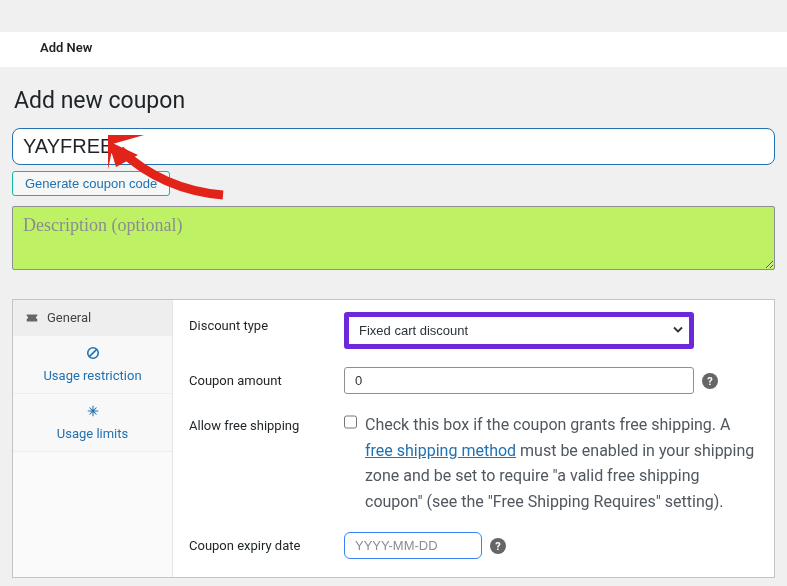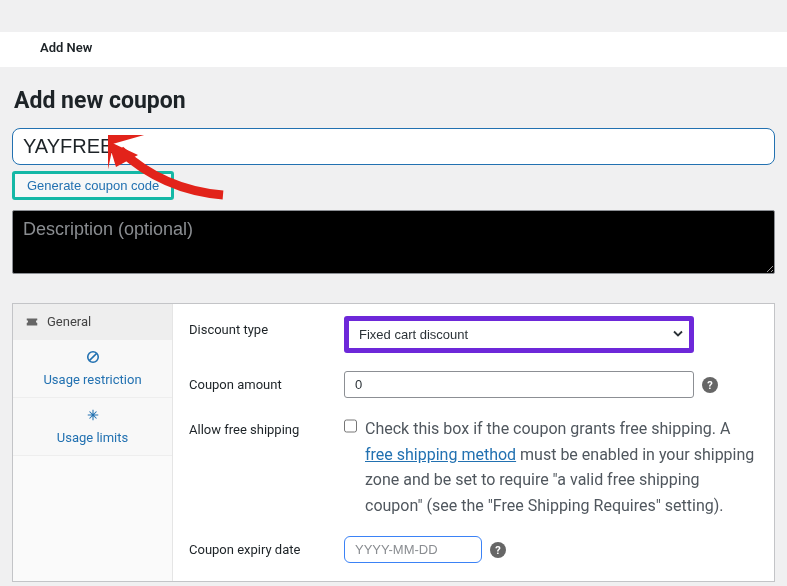--- a/index.html
+++ b/index.html
@@ -1,31 +1,31 @@
 <!DOCTYPE html>
 <html><head>
   <meta charset="utf-8">
   <style>
     * { box-sizing: border-box; margin: 0; padding: 0; }
     body { font-family: -apple-system, BlinkMacSystemFont, "Segoe UI", Roboto, sans-serif; background: #f0f0f1; color: #1d2327; font-size: 13px; width: 787px; }
     .top-bar { background: #fff; padding: 8px 20px 12px 40px; font-size: 13px; font-weight: 600; }
     .content { padding: 20px 12px 12px 12px; }
-    h1 { font-size: 23px; font-weight: 700; color: #1d2327; margin-bottom: 14px; padding-left: 2px; }
+    h1 { font-size: 23px; font-weight: 400; color: #1d2327; margin-bottom: 14px; padding-left: 2px; }
     .coupon-code-input {
       width: 100%; font-size: 20px; padding: 6px 10px; border: 1px solid #2271b1;
       border-radius: 8px; outline: none; color: #1d2327; background: #fff;
     }
     .generate-btn {
-      margin-top: 6px; display: inline-block; background: #f6f7f7; border: 3px solid #14b8a6;
+      margin-top: 6px; display: inline-block; background: #f6f7f7; border: 1px solid #14b8a6;
       color: #2271b1; padding: 4px 12px; font-size: 13px; border-radius: 3px; cursor: pointer;
     }
     .desc-textarea {
       width: 100%; margin-top: 10px; height: 64px; border: 1px solid #8c8f94;
       border-radius: 2px; padding: 8px 10px; font-size: 18px; color: #787c82;
-      font-family: Liberation Sans, sans-serif; resize: vertical; background: #000000;
+      font-family: Liberation Serif, serif; resize: vertical; background: #bef264;
     }
     .desc-textarea::placeholder { color: #8a8d91; }
     .panel { margin-top: 26px; border: 1px solid #c3c4c7; background: #fff; }
     .panel-header {
       display: flex; align-items: center; justify-content: space-between;
       padding: 10px 12px; border-bottom: 1px solid #c3c4c7; font-weight: 600; font-size: 14px;
     }
     .panel-controls { display: flex; gap: 12px; color: #787c82; }
     .panel-controls span { cursor: pointer; }
     .panel-body { display: flex; }

